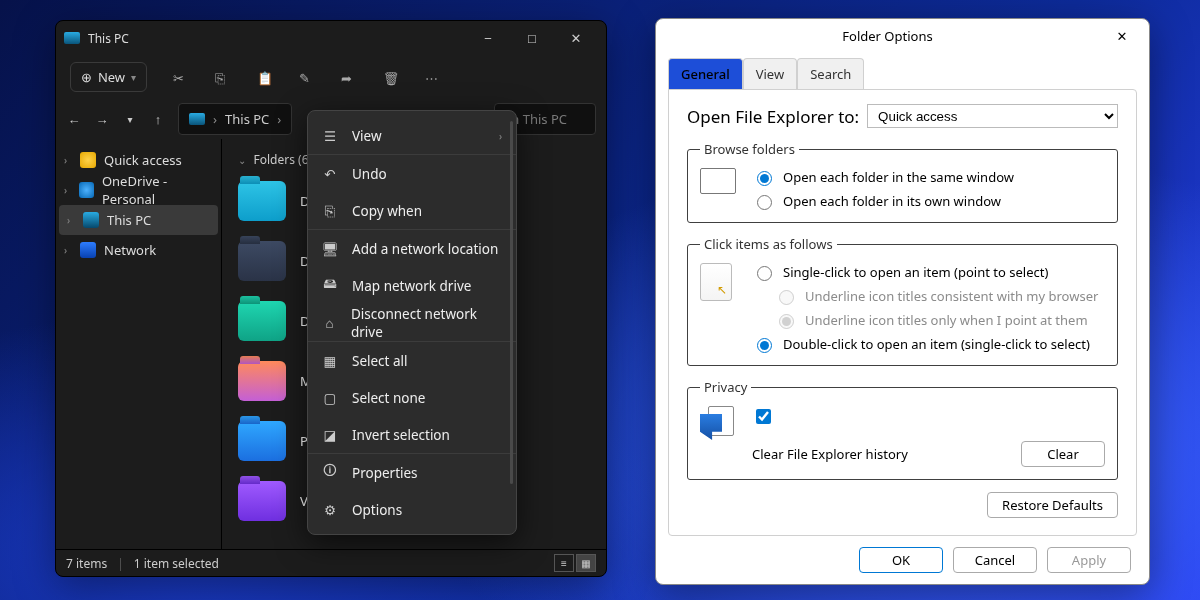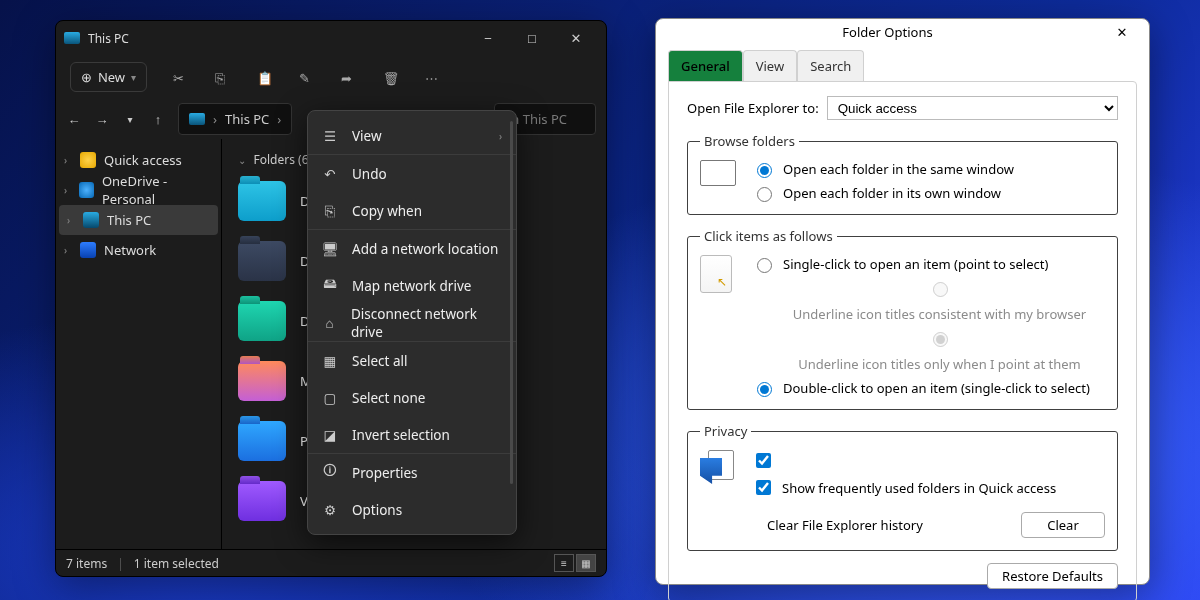--- a/index.html
+++ b/index.html
@@ -111,41 +111,41 @@
     border-radius:8px;
     box-shadow:0 10px 40px rgba(0,0,0,.4);
     display:flex;flex-direction:column;
     font-size:13px;
   }
   .dlg-title{height:34px;display:flex;align-items:center;padding:0 12px;text-align:center;}
   .dlg-title .t{flex:1;}
   .dlg-close{width:30px;height:26px;display:flex;align-items:center;justify-content:center;}
   .tabs{display:flex;gap:0;margin:4px 12px 0 12px;}
   .tab{padding:6px 12px;border:1px solid var(--dialog-border);border-radius:4px 4px 0 0;border-bottom:none;position:relative;bottom:-1px;background:#f0f0f0;color:#333;}
-  .tab.active{background:#15803d;border-bottom:1px solid #fff;font-weight:500;color:#000;}
+  .tab.active{background:#1d4ed8;border-bottom:1px solid #fff;font-weight:500;color:#000;}
   .dlg-body-wrap{position:relative;flex:1;margin:0 12px 0 12px;border:1px solid var(--dialog-border);border-radius:0 4px 4px 4px;padding:14px 18px 12px 18px;}
   .row{display:flex;align-items:center;gap:8px;margin-bottom:12px;}
-  .row label{font-size:13px;}
+  .row label{font-size:17px;}
   select.big{flex:1;height:24px;border:1px solid #bbb;background:#fff;padding:0 6px;}
   fieldset{border:1px solid #404040;border-radius:3px;padding:10px 12px 12px 12px;margin:0 0 12px 0;}
   legend{padding:0 4px;color:#333;}
   .fs-row{display:flex;align-items:flex-start;gap:14px;}
   .fs-icon{width:38px;height:30px;flex:0 0 auto;}
   .folder-ico{width:34px;height:24px;border:1.5px solid #777;border-radius:2px;}
   .file-ico{width:30px;height:36px;border:1.5px solid #bbb;border-radius:3px;background:linear-gradient(#fff,#f4f4f4);position:relative;}
   .file-ico::after{content:"↖";position:absolute;right:4px;bottom:2px;font-size:12px;color:#d29b00;}
   .priv-ico{width:34px;height:34px;position:relative;}
   .priv-ico::before{content:"";position:absolute;right:0;top:0;width:24px;height:28px;border:1.5px solid #888;border-radius:2px;background:#fff;}
   .priv-ico::after{content:"";position:absolute;left:0;bottom:0;width:22px;height:26px;background:linear-gradient(#2a7de1,#1550a5);clip-path:polygon(0 0,100% 0,100% 68%,55% 68%,55% 100%,0 68%);}
   .opts{flex:1;display:flex;flex-direction:column;gap:6px;}
   .radio,.check{display:flex;align-items:center;gap:8px;font-size:13px;}
   .radio input,.check input{accent-color:var(--accent);width:15px;height:15px;}
-  .sub{margin-left:22px;color:#8b8b8b;flex-direction:column;}
+  .sub{margin-left:22px;color:#8b8b8b;}
   .sub input{accent-color:#8b8b8b;}
-  .priv-actions{display:flex;align-items:center;margin-top:8px;margin-left:15px;justify-content:space-between;}
+  .priv-actions{display:flex;align-items:center;margin-top:8px;margin-left:0;justify-content:space-between;}
   .priv-actions .lbl{flex:0 0 auto;}
   .priv-actions button{margin-left:auto;}
   .restore{display:flex;justify-content:flex-end;margin-top:4px;}
   button.win{height:26px;min-width:84px;background:#fff;border:1px solid #aaa;border-radius:4px;font:inherit;padding:0 14px;}
   button.win.primary{border-color:var(--accent);}
   button.win[disabled]{color:#999;}
   .dlg-buttons{height:48px;display:flex;align-items:center;justify-content:flex-end;gap:10px;padding:0 18px;}
 </style>
 </head>
 <body>
@@ -380,24 +380,20 @@
     <fieldset>
       <legend>Privacy</legend>
       <div class="fs-row">
         <div class="fs-icon">
             <div class="priv-ico"></div>
           </div>
         <div class="opts">
           <label class="check">
             <input type="checkbox" checked="" style="">
           </label>
-          <label class="check">
-            <input type="checkbox" checked="" style="">
-            <span>Show frequently used folders in Quick access</span>
-          </label>
           <div class="priv-actions">
             <span class="lbl">Clear File Explorer history</span>
             <button class="win">Clear</button>
           </div>
         </div>
       </div>
     </fieldset>
 
     <div class="restore">
       <button class="win">Restore Defaults</button>

